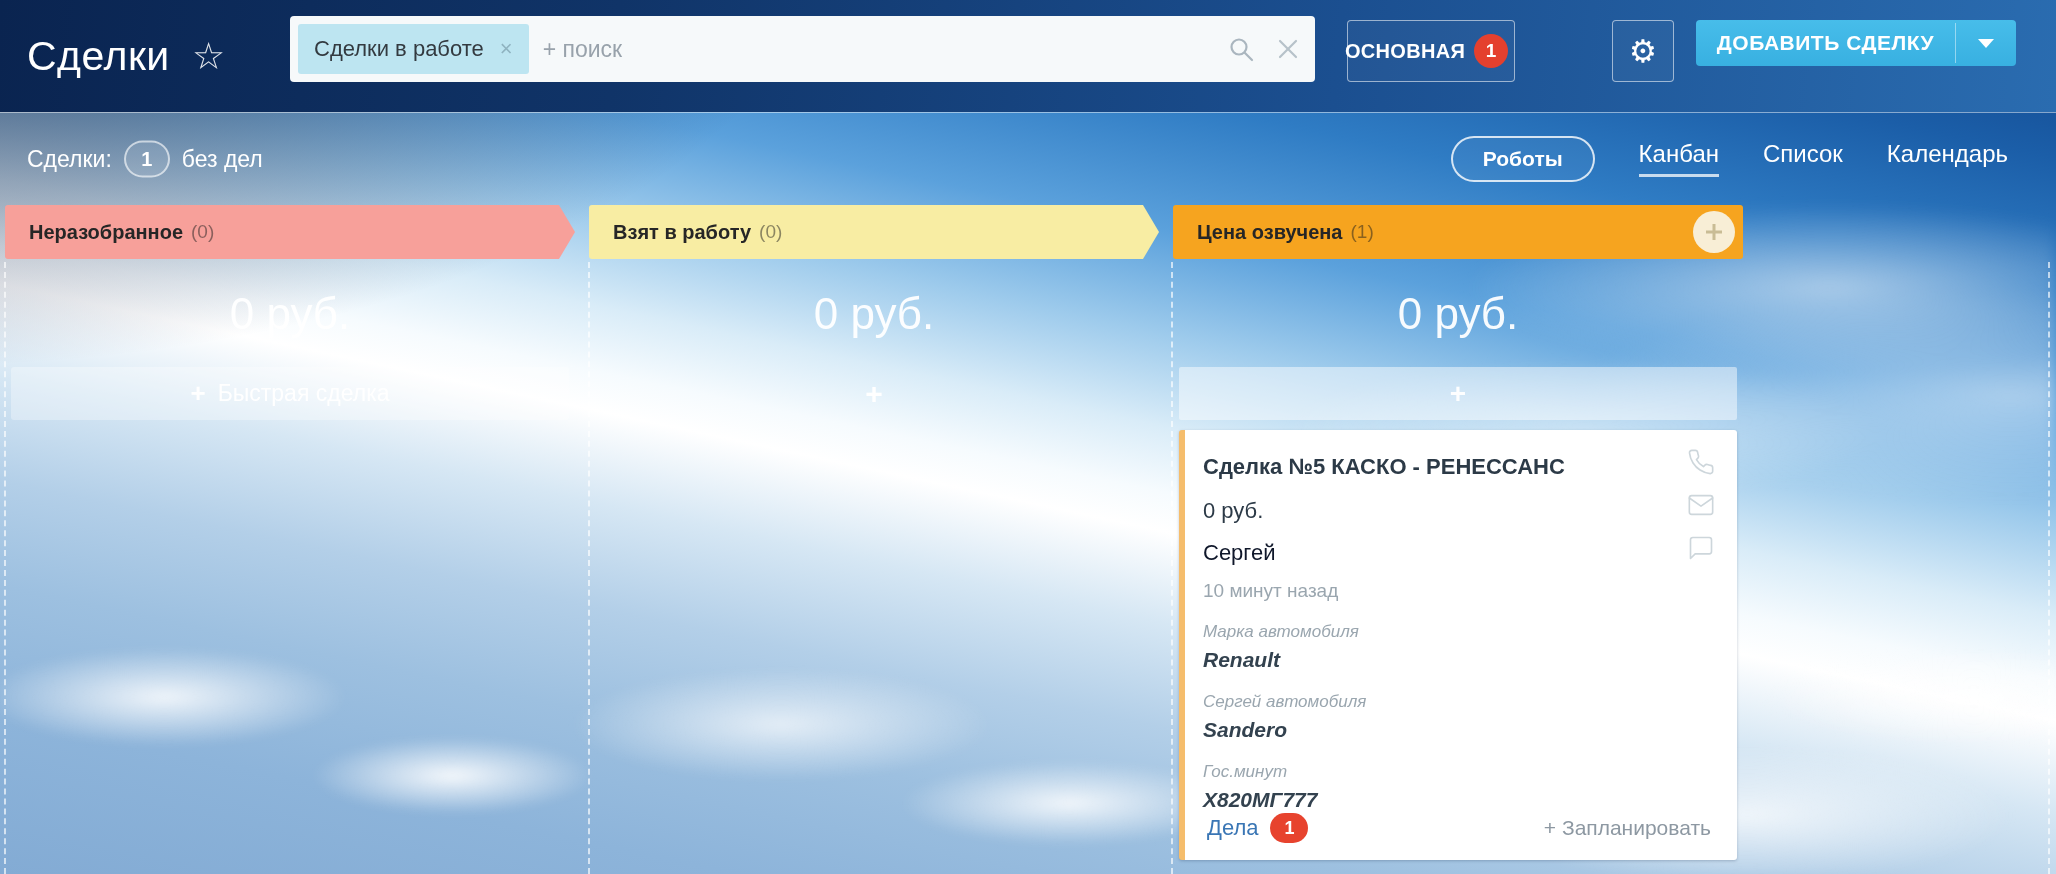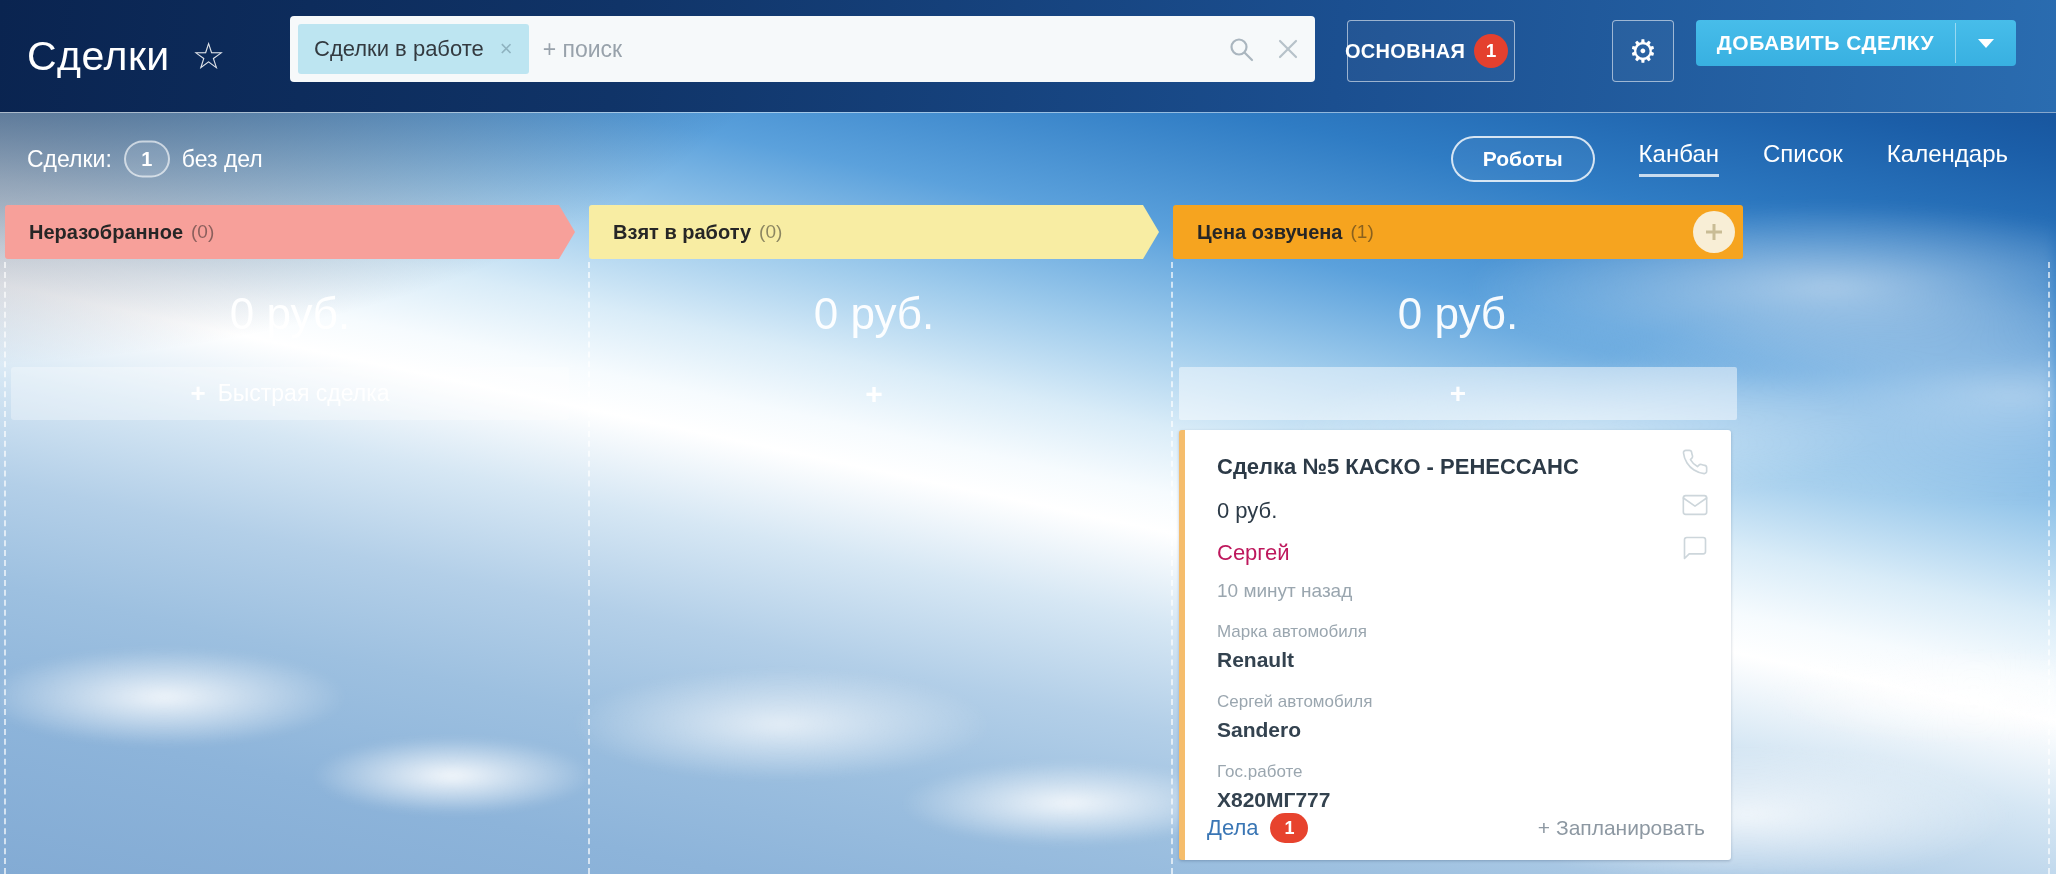--- a/index.html
+++ b/index.html
@@ -103,28 +103,28 @@
   .ghost-plus { margin-top:28px; height:53px; display:flex; align-items:center; justify-content:center;
     color:#fff; font-size:30px; font-weight:bold; cursor:pointer; }
   .add-bar { margin:28px 6px 0 6px; height:53px; border-radius:2px; background:rgba(255,255,255,.48);
     display:flex; align-items:center; justify-content:center; color:rgba(255,255,255,.95);
     font-size:28px; font-weight:bold; cursor:pointer; }
 
   
   .guide { position:absolute; top:262px; bottom:0; width:0; border-left:2px dashed rgba(255,255,255,.65); }
 
   
-  .deal-card { margin:10px 12px 0 6px; background:#fff; border-radius:3px; position:relative;
-    border-left:6px solid #f5bd6c; min-height:430px; padding:16px 26px 14px 32px;
+  .deal-card { margin:10px 6px 0 6px; background:#fff; border-radius:3px; position:relative;
+    border-left:6px solid #f5bd6c; min-height:430px; padding:16px 26px 14px 18px;
     box-shadow:0 1px 3px rgba(20,40,70,.25); cursor:pointer; }
   .dc-title { font-size:22px; font-weight:bold; color:#2c3a47; margin-top:8px; }
   .dc-price { font-size:22px; color:#2c3a47; margin-top:18px; }
-  .dc-contact { font-size:22px; color:#be185d; margin-top:16px; cursor:pointer; width:max-content; }
+  .dc-contact { font-size:22px; color:#0f172a; margin-top:16px; cursor:pointer; width:max-content; }
   .dc-time { font-size:19px; color:#9aa6af; margin-top:14px; }
-  .dc-field { margin-top:20px; }
+  .dc-field { margin-top:20px;font-style:italic; }
   .dc-field .flabel { font-size:17px; color:#9aa6af; }
   .dc-field .fvalue { font-size:21px; font-weight:bold; color:#33424f; margin-top:6px; }
   .dc-footer { position:absolute; left:22px; right:26px; bottom:14px; height:36px;
     display:flex; align-items:center; justify-content:space-between; }
   .dc-tasks { display:flex; align-items:center; gap:12px; cursor:pointer;justify-content:space-between; }
   .dc-tasks .t-lbl { font-size:22px; color:#3a76b5; }
   .task-badge { min-width:38px; height:30px; border-radius:15px; background:#e7432e; color:#fff;
     font-size:18px; font-weight:bold; display:flex; align-items:center; justify-content:center; padding:0 9px; }
   .dc-plan { font-size:21px; color:#8d98a2; cursor:pointer; }
   .card-icons { position:absolute; right:22px; top:18px; display:flex; flex-direction:column; gap:15px; }
@@ -244,21 +244,21 @@
 
       <div class="dc-field">
         <div class="flabel">Марка автомобиля</div>
         <div class="fvalue">Renault</div>
       </div>
       <div class="dc-field">
         <div class="flabel">Сергей автомобиля</div>
         <div class="fvalue">Sandero</div>
       </div>
       <div class="dc-field">
-        <div class="flabel">Гос.работе</div>
+        <div class="flabel">Гос.минут</div>
         <div class="fvalue">Х820МГ777</div>
       </div>
 
       <div class="card-icons">
         <svg width="28" height="28" viewBox="0 0 24 24" fill="none" stroke="#cdd6db" stroke-width="1.4" stroke-linecap="round" stroke-linejoin="round">
           <path d="M22 16.92v3a2 2 0 0 1-2.18 2 19.79 19.79 0 0 1-8.63-3.07 19.5 19.5 0 0 1-6-6 19.79 19.79 0 0 1-3.07-8.67A2 2 0 0 1 4.11 2h3a2 2 0 0 1 2 1.72 12.84 12.84 0 0 0 .7 2.81 2 2 0 0 1-.45 2.11L8.09 9.91a16 16 0 0 0 6 6l1.27-1.27a2 2 0 0 1 2.11-.45 12.84 12.84 0 0 0 2.81.7A2 2 0 0 1 22 16.92z"></path>
         </svg>
         <svg width="28" height="28" viewBox="0 0 24 24" fill="none" stroke="#cdd6db" stroke-width="1.4" stroke-linecap="round" stroke-linejoin="round">
           <path d="M4 4h16a2 2 0 0 1 2 2v12a2 2 0 0 1-2 2H4a2 2 0 0 1-2-2V6a2 2 0 0 1 2-2z"></path>
           <polyline points="22,6 12,13 2,6"></polyline>

